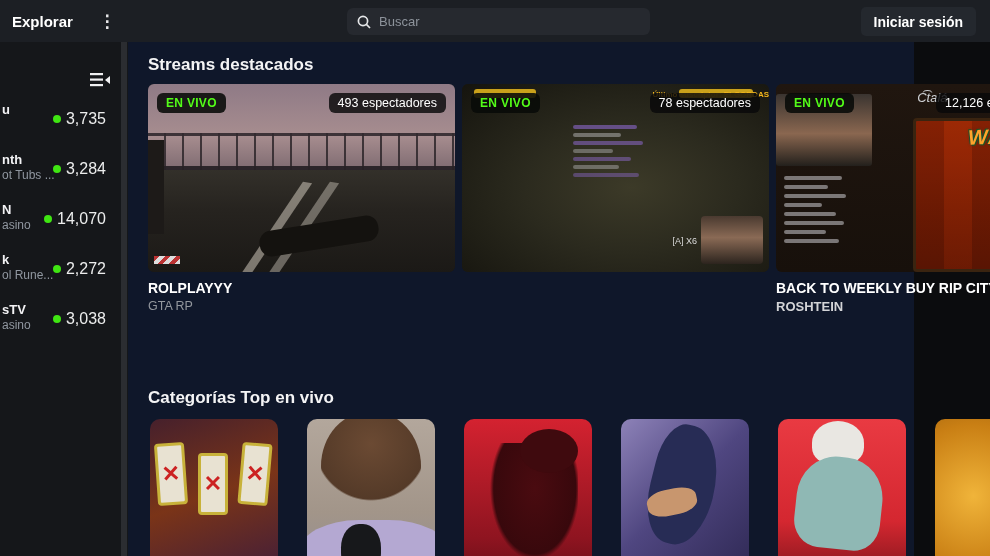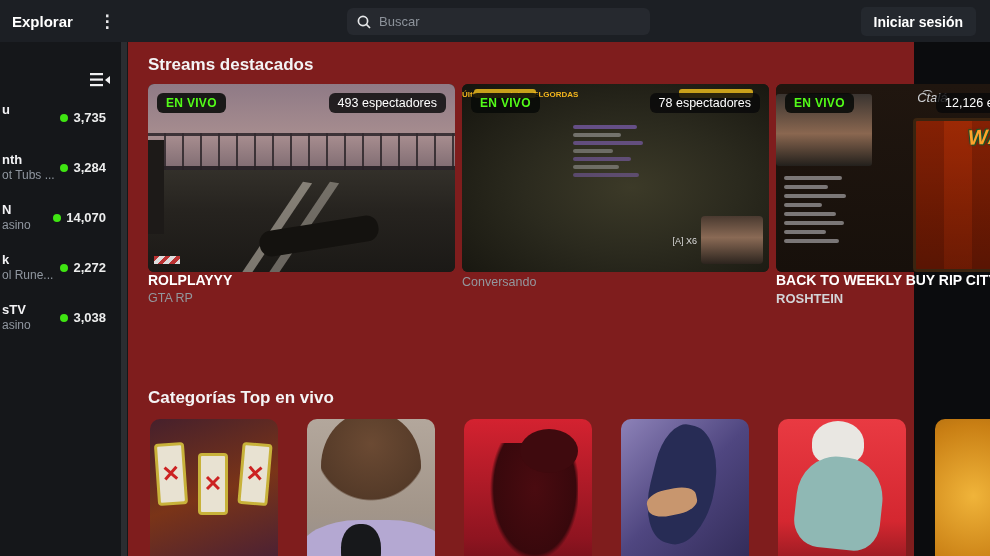--- a/index.html
+++ b/index.html
@@ -1,18 +1,18 @@
 <!DOCTYPE html>
 <html><head>
 <meta charset="utf-8">
 <style>
   * { margin:0; padding:0; box-sizing:border-box; }
   html,body { width:990px; height:556px; overflow:hidden; background:#0b0c0e;
     font-family:"Liberation Sans", sans-serif; }
-  .page { position:relative; width:914px; height:556px; background:#7f1d1d; }
+  .page { position:relative; width:914px; height:556px; background:#0f172a; }
 
   
   .topnav { position:absolute; left:0; top:0; width:990px; height:42px;
     background:#1c1f24; display:flex; align-items:center; z-index:30; }
   .explore { color:#ffffff; font-weight:bold; font-size:15px; margin-left:12px; cursor:pointer; }
   .kebab { color:#e8e8ea; font-size:17px; font-weight:bold; margin-left:26px; cursor:pointer;
     letter-spacing:0; line-height:1; }
   .searchbox { position:absolute; left:347px; top:8px; width:303px; height:27px;
     background:#26292f; border-radius:6px; display:flex; align-items:center; padding:0 10px; }
   .searchbox svg { flex:0 0 auto; }
@@ -28,34 +28,34 @@
     background:#15171a; z-index:20; }
   .sb-strip { position:absolute; right:1px; top:0; width:6px; height:514px; background:#2b2d31; }
   .collapse { position:absolute; right:18px; top:30px; cursor:pointer; }
   .chan { position:absolute; left:0; width:120px; height:44px; cursor:pointer; }
   .chan .nm { position:absolute; left:2px; top:2px; color:#f2f2f4; font-weight:bold;
     font-size:13px; white-space:nowrap; }
   .chan .sub { position:absolute; left:2px; top:18px; color:#9097a0; font-size:12px;
     white-space:nowrap; }
   .chan .cnt { position:absolute; right:14px; top:10px; display:flex; align-items:center; }
   .dot { width:8px; height:8px; border-radius:50%; background:#3fe512; margin-right:5px; }
-  .cv { color:#eceded; font-size:13px; font-weight:bold; }
+  .cv { color:#eceded; font-size:16px; font-weight:normal; }
 
   
   .heading { position:absolute; color:#f4f4f5; font-weight:bold; font-size:17px; }
 
   .scard { position:absolute; top:84px; width:307px; cursor:pointer; }
   .thumb { position:relative; width:307px; height:188px; border-radius:6px; overflow:hidden;
     background:#181818; }
   .badge-live { position:absolute; left:9px; top:9px; background:rgba(8,10,8,0.88);
     color:#53fc18; font-weight:bold; font-size:12px; padding:3px 9px; border-radius:6px;
     letter-spacing:0.3px; }
   .badge-view { position:absolute; top:9px; background:rgba(8,8,10,0.82); color:#ffffff;
     font-size:12.5px; padding:3px 9px; border-radius:6px; white-space:nowrap; }
-  .meta { width:307px; overflow:hidden; }
+  .meta { margin-top:8px; width:307px; overflow:hidden; }
   .t1 { color:#ffffff; font-weight:bold; font-size:14px; white-space:nowrap; overflow:hidden; }
   .t2 { color:#d3d4d7; font-weight:bold; font-size:13px; margin-top:3px; white-space:nowrap; }
   .t3 { color:#93979d; font-size:12.5px; margin-top:3px; white-space:nowrap; }
 
   
   .a1-sky { position:absolute; inset:0; height:50%;
     background:linear-gradient(180deg,#8f7a86 0%,#a78d8f 55%,#75636a 100%); }
   .a1-fence { position:absolute; left:0; right:0; top:26%; height:20%;
     background:repeating-linear-gradient(90deg, rgba(45,38,42,0.0) 0 16px, rgba(45,38,42,0.85) 16px 18px);
     border-top:3px solid rgba(50,42,46,0.9); border-bottom:4px solid rgba(40,34,38,0.95); }
@@ -68,21 +68,21 @@
   .a1-body { position:absolute; left:36%; top:74%; width:120px; height:26px;
     background:#14120f; border-radius:12px; transform:rotate(-9deg); }
   .a1-barrier { position:absolute; left:2%; bottom:4%; width:26px; height:8px;
     background:repeating-linear-gradient(135deg,#b33 0 4px,#ddd 4px 8px); }
   .a1-pillar { position:absolute; left:0; top:30%; width:16px; height:50%;
     background:#1d1a18; }
 
   
   .a2-bg { position:absolute; inset:0;
     background:radial-gradient(ellipse at 55% 55%, #3c3a28 0%, #2b2a1e 45%, #15140e 100%); }
-  .a2-banner { position:absolute; left:0; right:0; top:6px; text-align:left;
+  .a2-banner { position:absolute; left:0; right:0; top:6px; text-align:right;
     color:#f2b51d; font-size:8px; font-weight:bold; }
   .a2-pill-l { position:absolute; left:12px; top:5px; width:62px; height:9px;
     background:#caa11b; border-radius:3px; }
   .a2-pill-r { position:absolute; right:16px; top:5px; width:74px; height:9px;
     background:#caa11b; border-radius:3px; }
   .a2-chat { position:absolute; left:36%; top:22%; width:80px; }
   .a2-chat div { height:4px; margin-bottom:4px; border-radius:2px; }
   .a2-cam { position:absolute; right:6px; bottom:8px; width:62px; height:48px; border-radius:4px;
     background:linear-gradient(180deg,#4a3a30 0%,#8a6a55 45%,#2c241e 100%); }
   .a2-xe { position:absolute; right:72px; bottom:26px; color:#dcdcdc; font-size:9px; }
@@ -244,21 +244,20 @@
         <div style="width:58px;background:rgba(150,110,220,0.45)"></div>
         <div style="width:46px;background:rgba(220,220,225,0.35)"></div>
         <div style="width:66px;background:rgba(150,110,220,0.4)"></div>
       </div>
       <span class="a2-xe">[A] X6</span>
       <div class="a2-cam"></div>
       <span class="badge-live">EN VIVO</span>
       <span class="badge-view" style="right:9px">78 espectadores</span>
     </div>
     <div class="meta">
-      <div class="t3">Conversando</div>
     </div>
   </div>
 
   <div class="scard" style="left:776px">
     <div class="thumb">
       <div class="a3-bg"></div>
       <span class="a3-logo">C͡talá</span>
       <div class="a3-slot"></div>
       <span class="a3-wanted">WANTED</span>
       <div class="a3-cam"></div>

